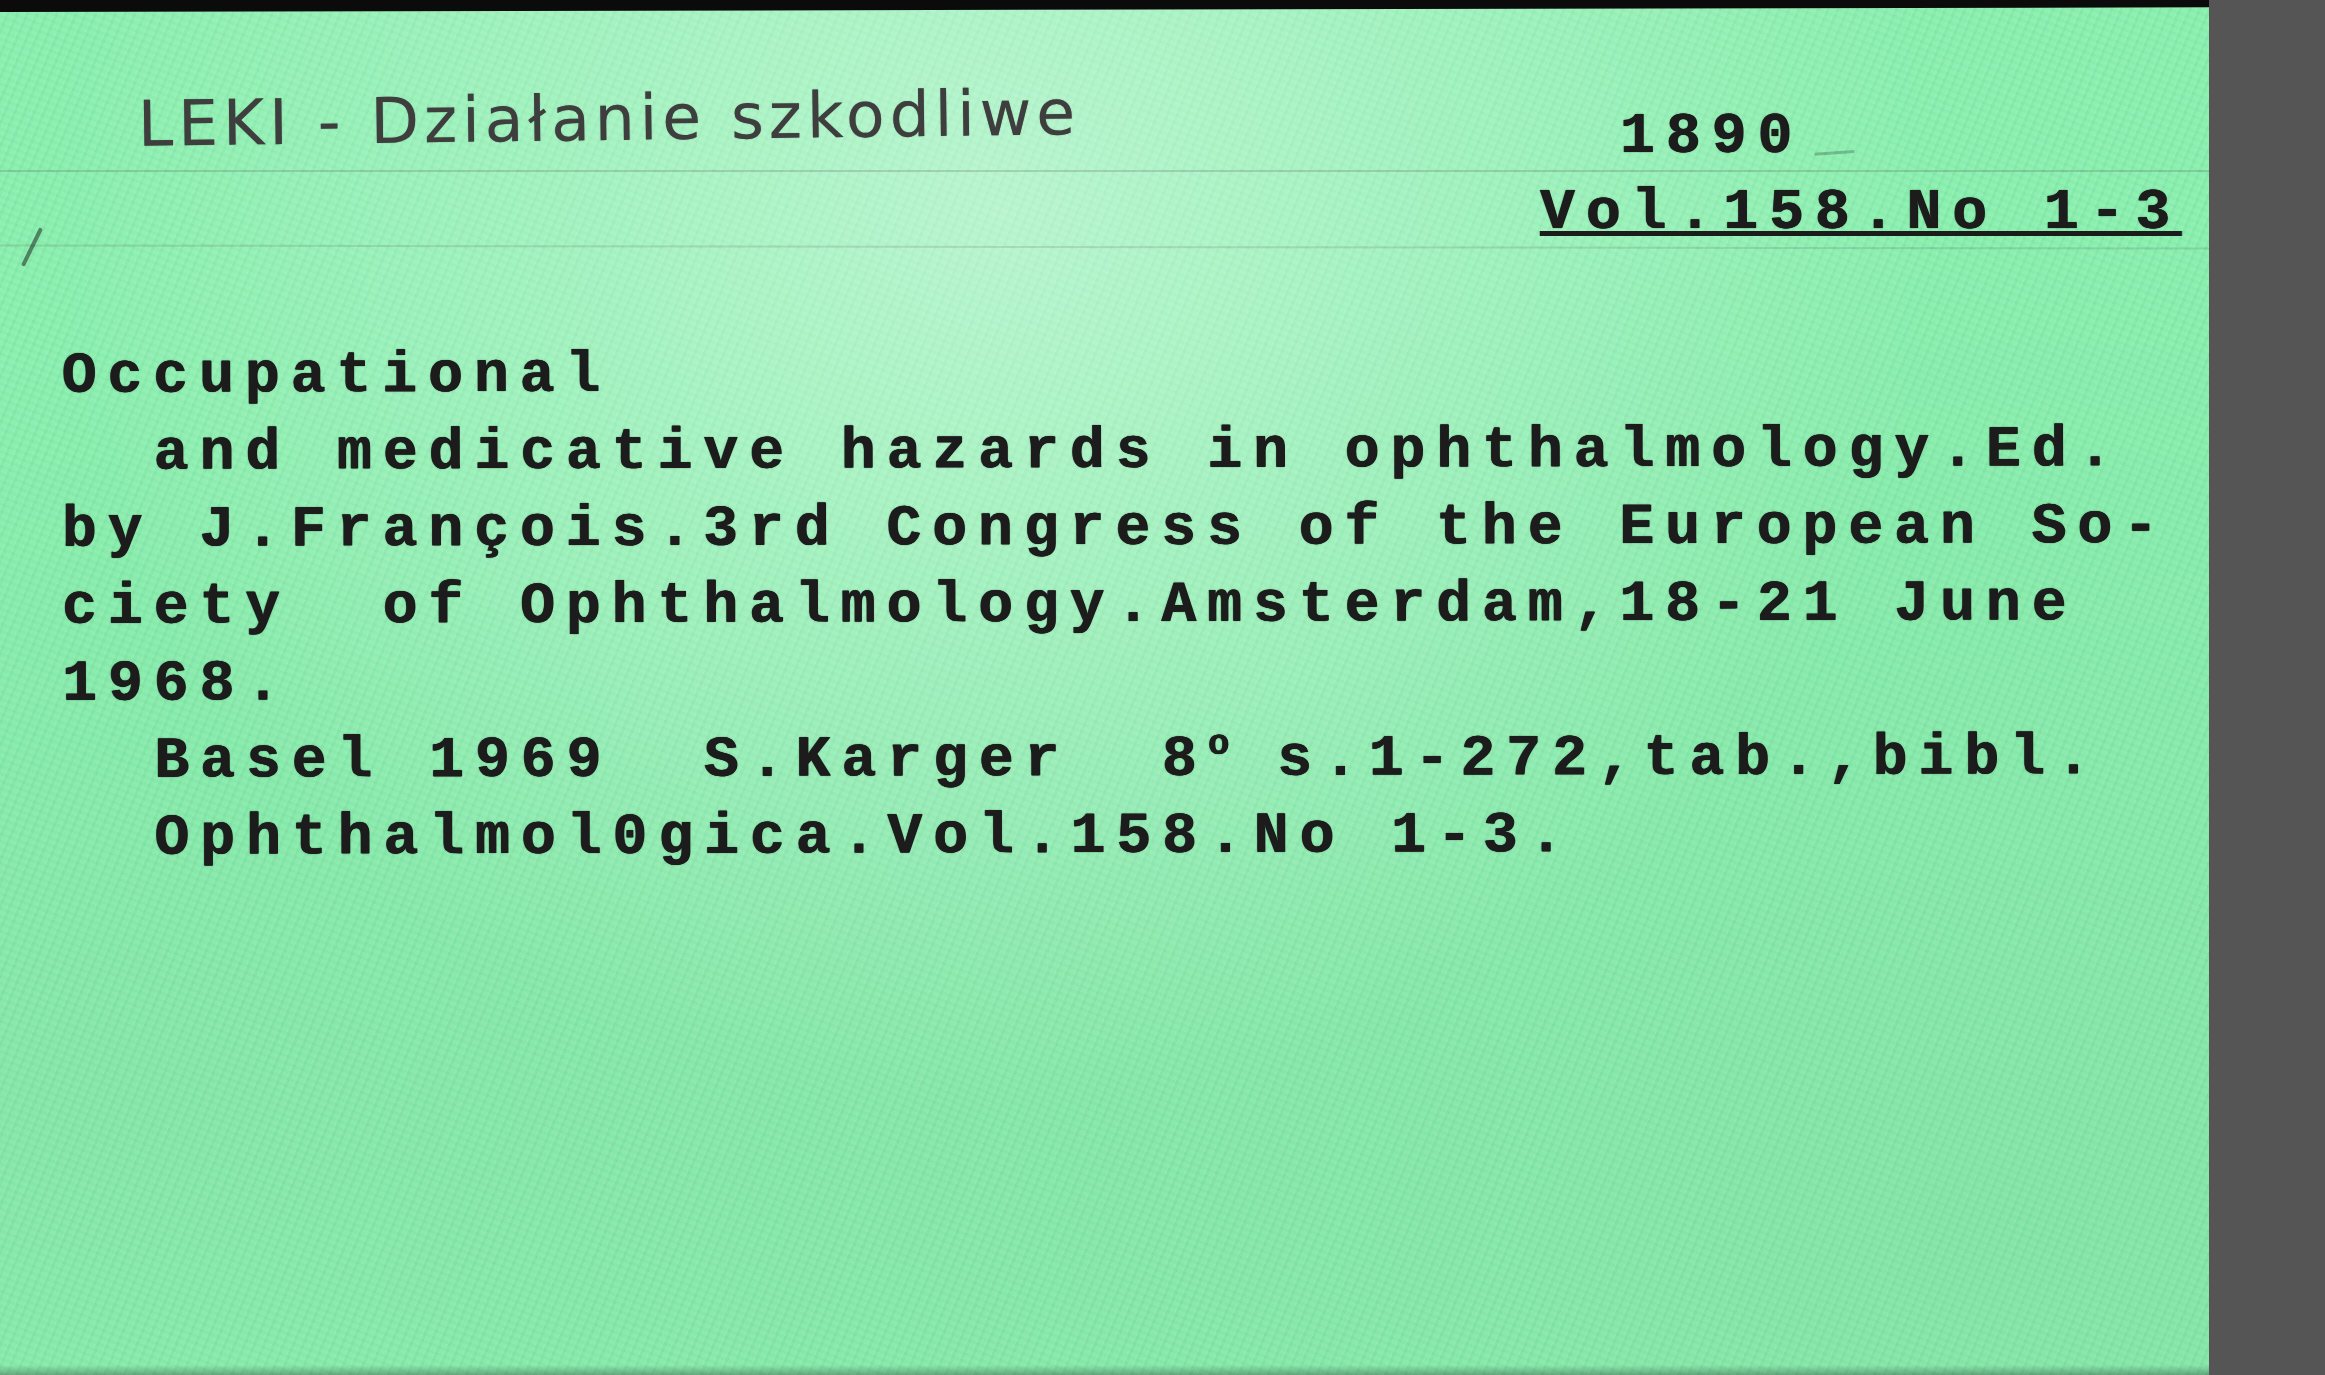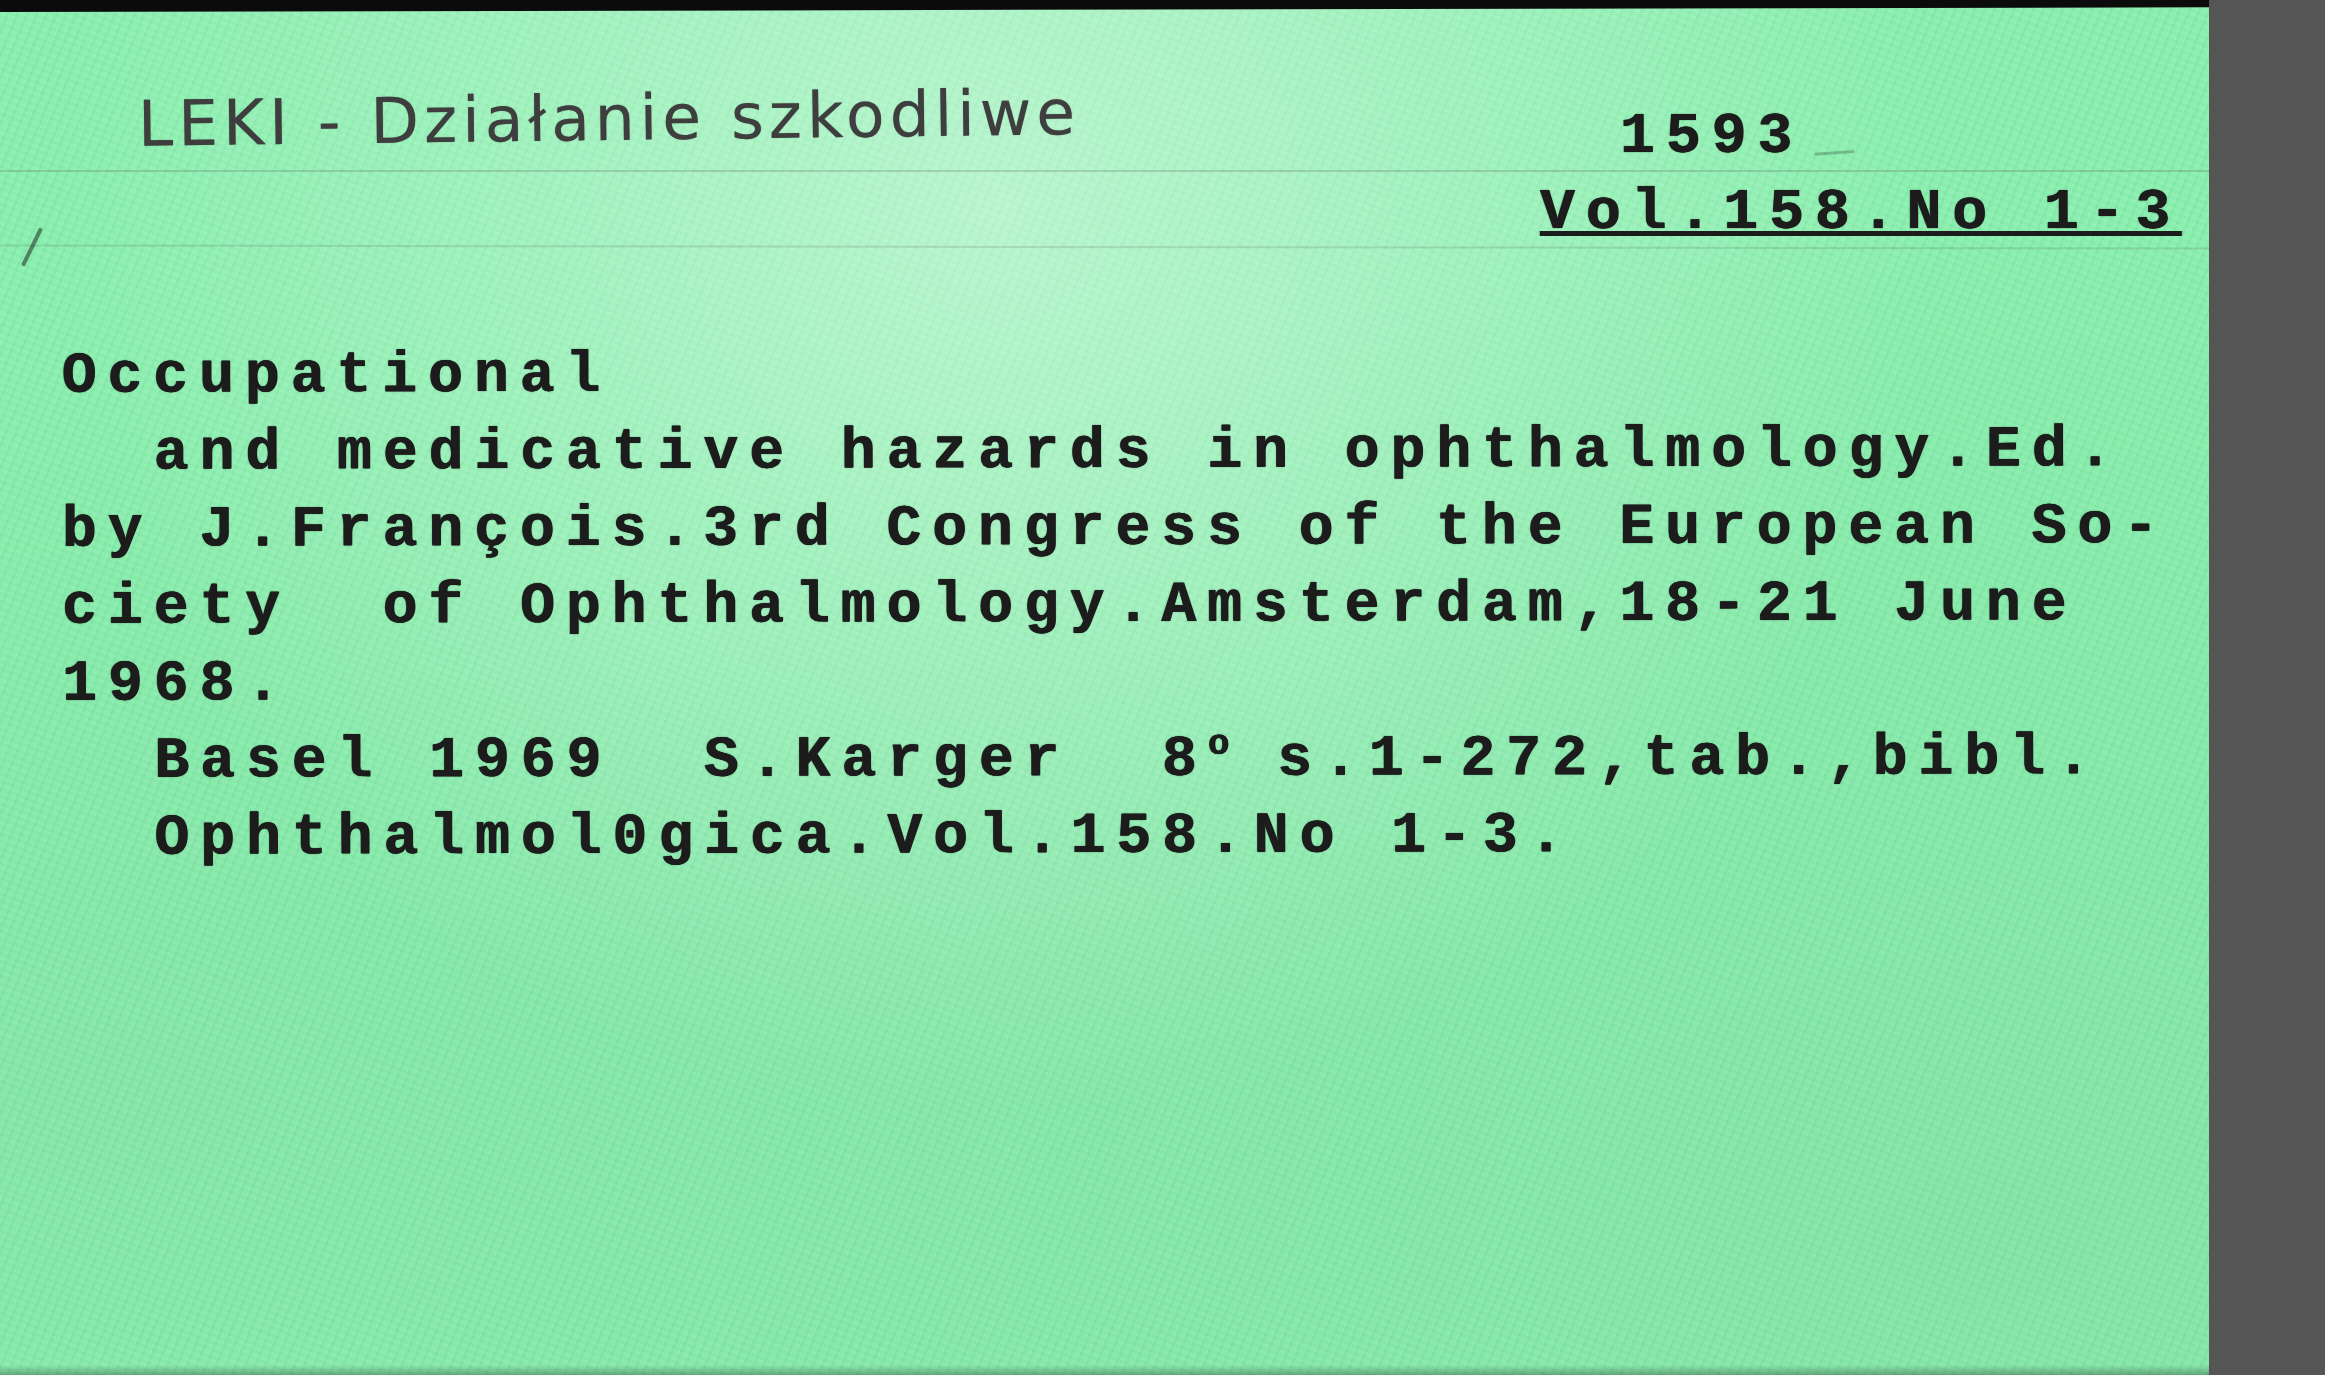--- a/index.html
+++ b/index.html
@@ -134,21 +134,21 @@
 
 <div class="card">
 
   <div class="scan-edge-top"></div>
 
   <div class="rule rule-1"></div>
   <div class="rule rule-2"></div>
 
   <div class="handwriting">LEKI - Działanie szkodliwe</div>
 
-  <div class="typed catalog-number">1593</div>
+  <div class="typed catalog-number">1890</div>
 
   <div class="pencil-dash">—</div>
 
   <div class="typed volume-ref">Vol.158.No 1-3</div>
 
   <div class="pencil-tick"></div>
 
   <div class="entry-body">
     <div class="typed typed-line">Occupational</div>
     <div class="typed typed-line indent">and medicative hazards in ophthalmology.Ed.</div>

